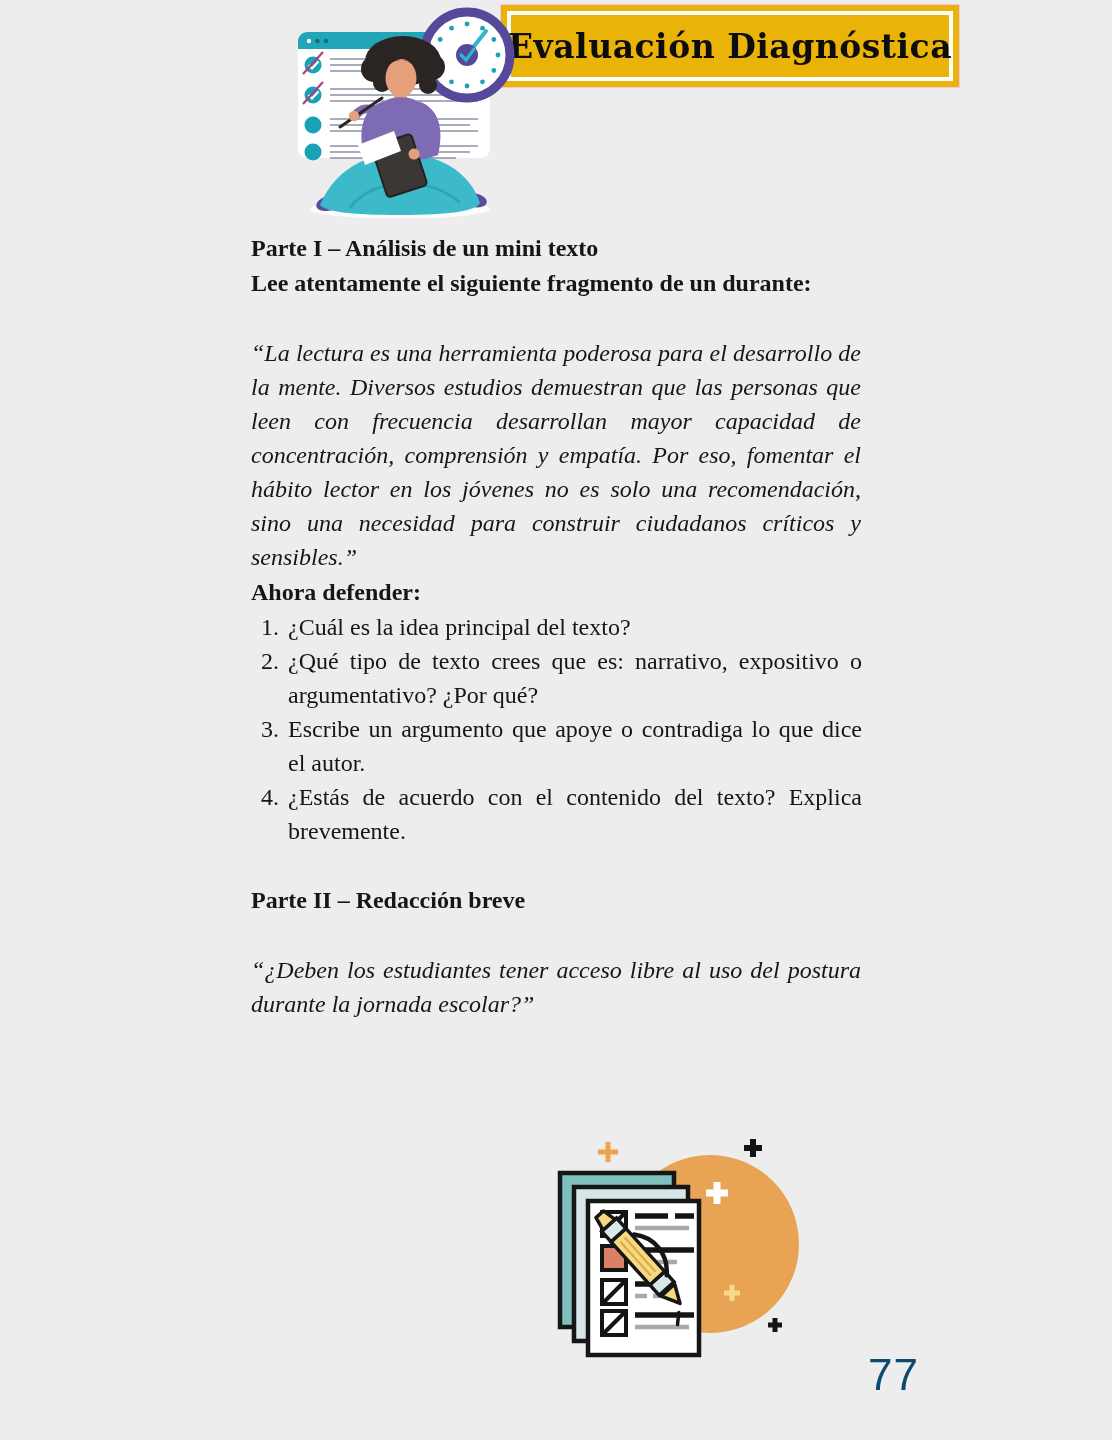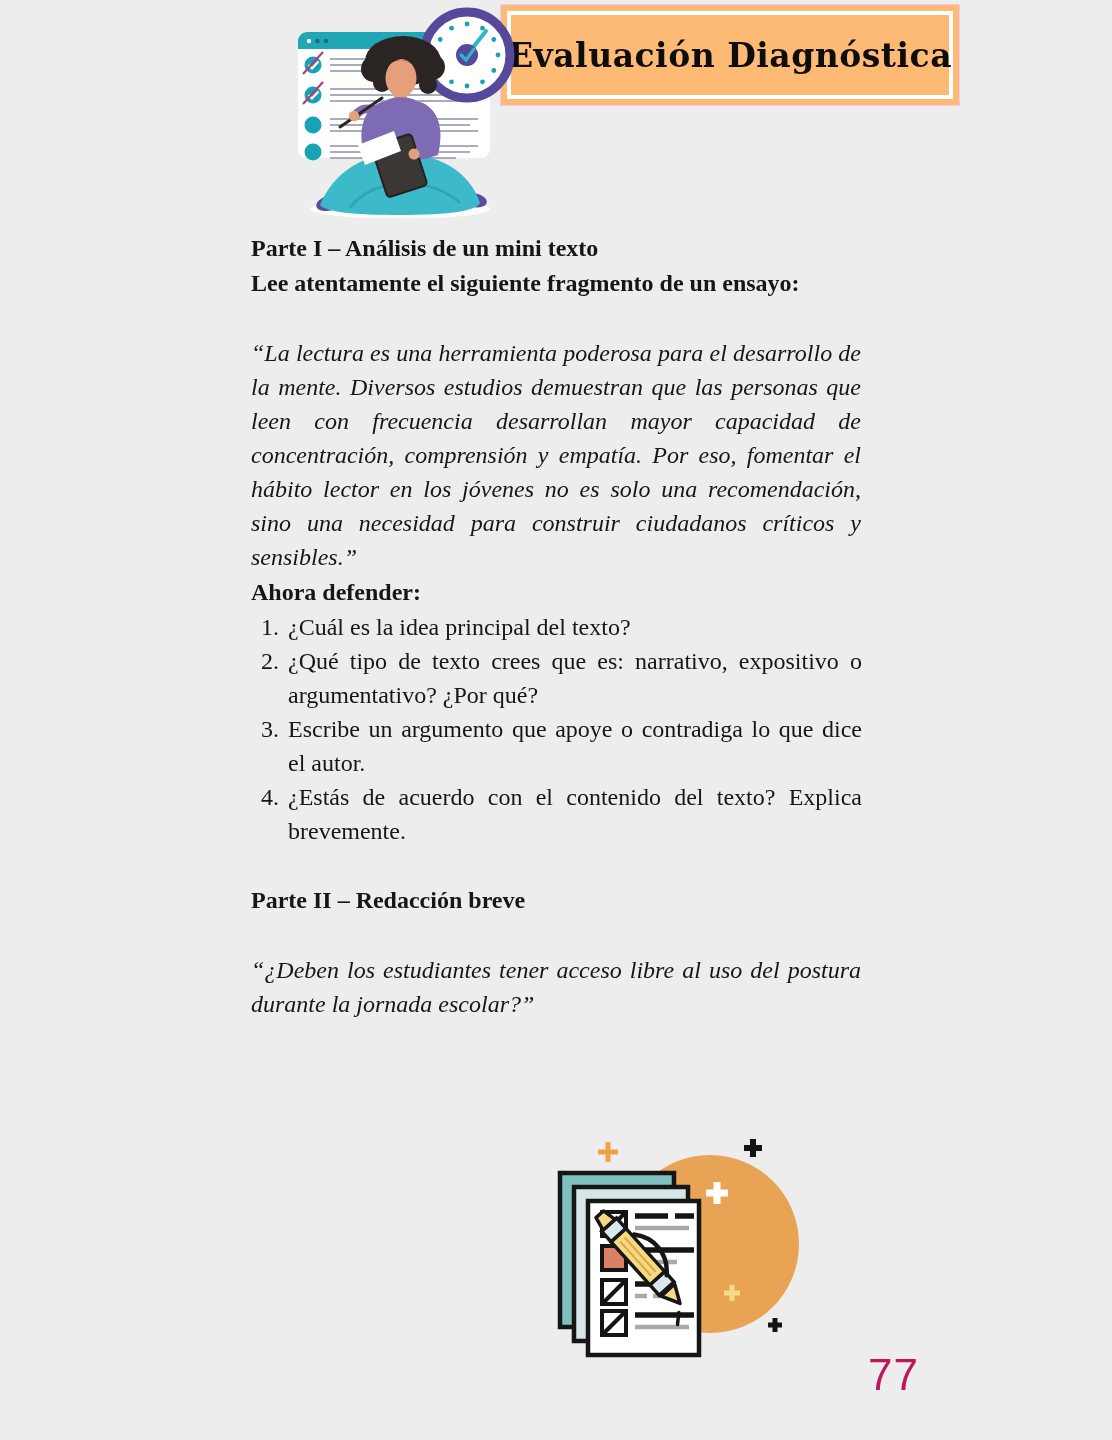--- a/index.html
+++ b/index.html
@@ -2,22 +2,22 @@
 <html><head>
 <meta charset="utf-8">
 <style>
   html,body{margin:0;padding:0;background:#ECECEC;}
   .page{
     position:relative;width:1112px;height:1440px;background:#EDEDED;
     overflow:hidden;font-family:"Liberation Serif",serif;color:#161616;
   }
   
   .banner{
-    position:absolute;left:500px;top:4px;width:460px;height:102px;
-    background:#fdba74;border:1px solid #F4C3EF;box-sizing:border-box;
+    position:absolute;left:500px;top:4px;width:460px;height:84px;
+    background:#eab308;border:1px solid #F4C3EF;box-sizing:border-box;
     padding:6px;
   }
   .banner-inner{
     height:100%;border:4px solid #FFFFFF;box-sizing:border-box;
     display:flex;align-items:center;justify-content:center;
   }
   .banner-title{
     font-family:"DejaVu Serif",serif;font-weight:700;font-size:33px;
     letter-spacing:.5px;color:#0D0D0D;white-space:nowrap;
   }
@@ -37,21 +37,21 @@
   ol.qlist li{position:relative;counter-increment:q;text-align:justify;}
   ol.qlist li::before{
     content:counter(q) ".";position:absolute;left:-27px;width:27px;
     text-align:left;
   }
   .instr{font-weight:bold;text-indent:7px;}
   
   .pagenum{
     position:absolute;left:868px;top:1350px;width:70px;
     font-family:"Liberation Sans",sans-serif;font-size:44px;font-weight:400;
-    color:#be185d;letter-spacing:1px;
+    color:#0c4a6e;letter-spacing:1px;
   }
 </style>
 </head>
 <body>
 
 <div class="page">
 
   <div class="banner">
     <div class="banner-inner">
       <span class="banner-title">Evaluación Diagnóstica</span>
@@ -134,21 +134,21 @@
         <rect x="88" y="136" width="42" height="54" rx="4" fill="#3A3734" stroke="#242220" stroke-width="2"></rect>
       </g>
       <polygon points="68,142 104,128 111,148 75,162" fill="#FFFFFF"></polygon>
       <path d="M134,108 C148,116 148,136 128,150" stroke="#7D6BB3" stroke-width="10" fill="none" stroke-linecap="round"></path>
       <circle cx="124" cy="151" r="5.5" fill="#E5A07B"></circle>
     </g>
   </svg>
 
   <div class="content">
     <p class="b">Parte I – Análisis de un mini texto</p>
-    <p class="b">Lee atentamente el siguiente fragmento de un ensayo:</p>
+    <p class="b">Lee atentamente el siguiente fragmento de un durante:</p>
     <div class="sp"></div>
     <p class="i">“La lectura es una herramienta poderosa para el desarrollo de la mente. Diversos estudios demuestran que las personas que leen con frecuencia desarrollan mayor capacidad de concentración, comprensión y empatía. Por eso, fomentar el hábito lector en los jóvenes no es solo una recomendación, sino una necesidad para construir ciudadanos críticos y sensibles.”</p>
     <p class="b">Ahora defender:</p>
     <ol class="qlist">
       <li>¿Cuál es la idea principal del texto?</li>
       <li>¿Qué tipo de texto crees que es: narrativo, expositivo o argumentativo? ¿Por qué?</li>
       <li>Escribe un argumento que apoye o contradiga lo que dice el autor.</li>
       <li>¿Estás de acuerdo con el contenido del texto? Explica brevemente.</li>
     </ol>
     <div class="sp"></div>

